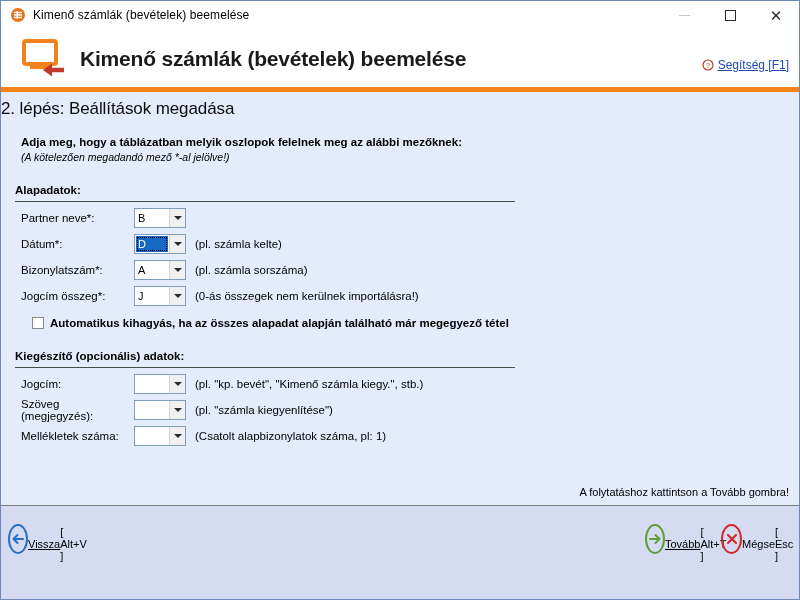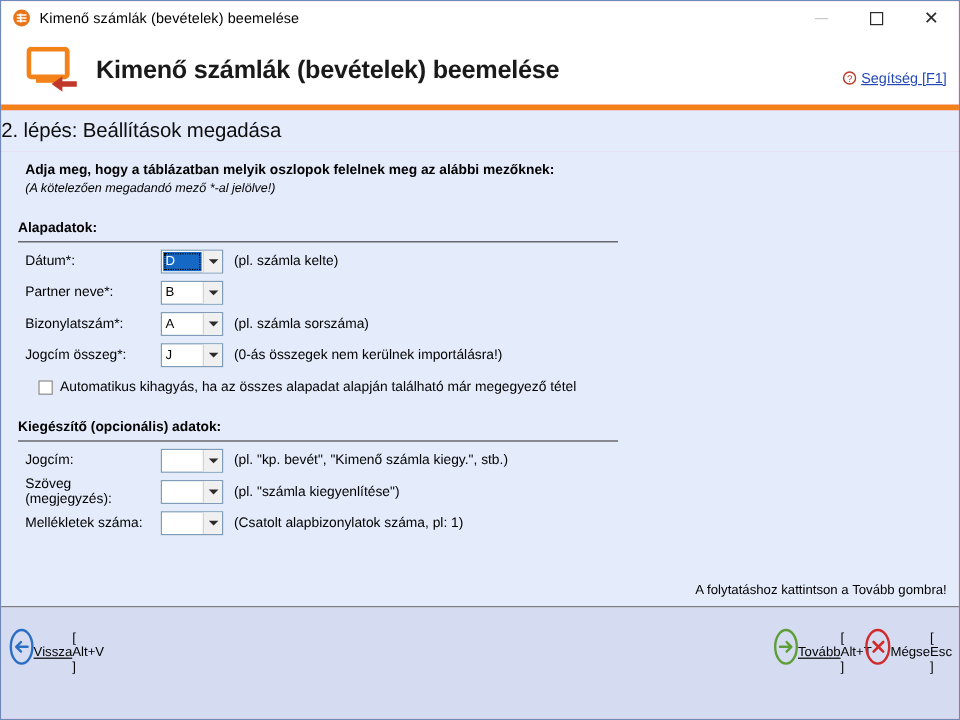--- a/index.html
+++ b/index.html
@@ -6,21 +6,21 @@
   html, body {
     margin: 0; padding: 0;
     width: 800px; height: 600px;
     overflow: hidden;
     font-family: "Liberation Sans", sans-serif;
     background: #ffffff;
   }
   .window {
     width: 800px; height: 600px;
     position: relative;
-    background: #f9a8d4;
+    background: #a16207;
     border: 1px solid #6f8ab8;
     display: flex; flex-direction: column;
   }
 
   
   .titlebar {
     height: 29px;
     background: #ffffff;
     display: flex; align-items: center;
     flex: 0 0 29px;
@@ -166,21 +166,21 @@
   .check-row {
     display: flex; align-items: center;
     margin-left: 21px; margin-top: 11px;
   }
   .checkbox {
     width: 12px; height: 12px;
     border: 1px solid #8a8a8a;
     background: #fff; flex: 0 0 12px;
   }
   .check-label {
-    font-size: 11.5px; color: #000; margin-left: 6px;
+    font-size: 11.5px; color: #000; margin-left: 6px; font-weight: bold;
   }
 
   
   .bottom-hint {
     position: absolute; right: 10px; bottom: 7px;
     font-size: 11px; color: #000;
   }
 
   
   .buttonbar {
@@ -269,39 +269,39 @@
 
     <div class="intro-bold">Adja meg, hogy a táblázatban melyik oszlopok felelnek meg az alábbi mezőknek:</div>
     <div class="intro-ital">(A kötelezően megadandó mező *-al jelölve!)</div>
 
     <div class="section-head">
       <span class="sh-label">Alapadatok:</span>
       <div class="sh-rule"></div>
     </div>
 
     <div class="field-row">
+      <div class="field-label">Partner neve*:</div>
+      <div class="combo">
+        <div class="combo-text">B</div>
+        <div class="combo-arrow">
+            <i></i>
+          </div>
+      </div>
+      <div class="field-hint"></div>
+    </div>
+
+    <div class="field-row">
       <div class="field-label">Dátum*:</div>
       <div class="combo focused">
         <div class="combo-text">D</div>
         <div class="combo-arrow">
             <i></i>
           </div>
       </div>
       <div class="field-hint">(pl. számla kelte)</div>
-    </div>
-
-    <div class="field-row">
-      <div class="field-label">Partner neve*:</div>
-      <div class="combo">
-        <div class="combo-text">B</div>
-        <div class="combo-arrow">
-            <i></i>
-          </div>
-      </div>
-      <div class="field-hint"></div>
     </div>
 
     <div class="field-row">
       <div class="field-label">Bizonylatszám*:</div>
       <div class="combo">
         <div class="combo-text">A</div>
         <div class="combo-arrow">
             <i></i>
           </div>
       </div>

